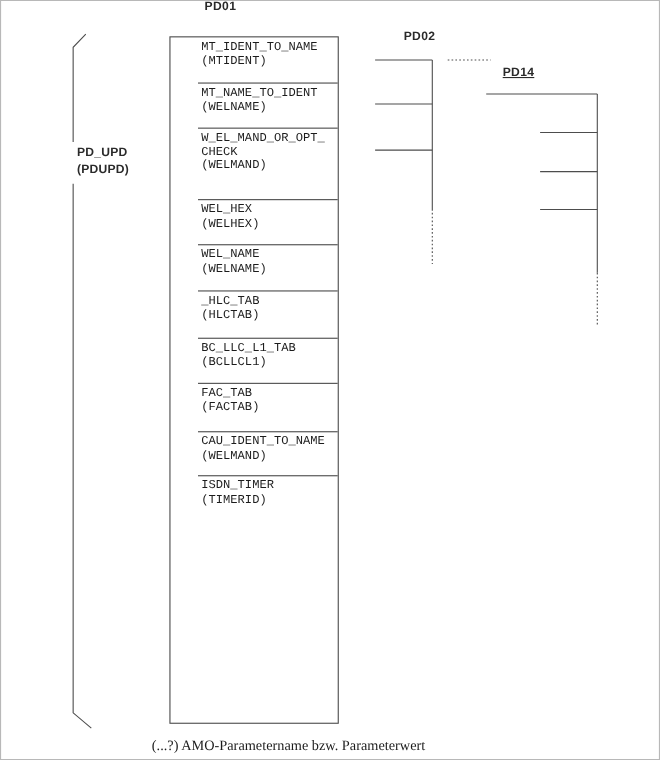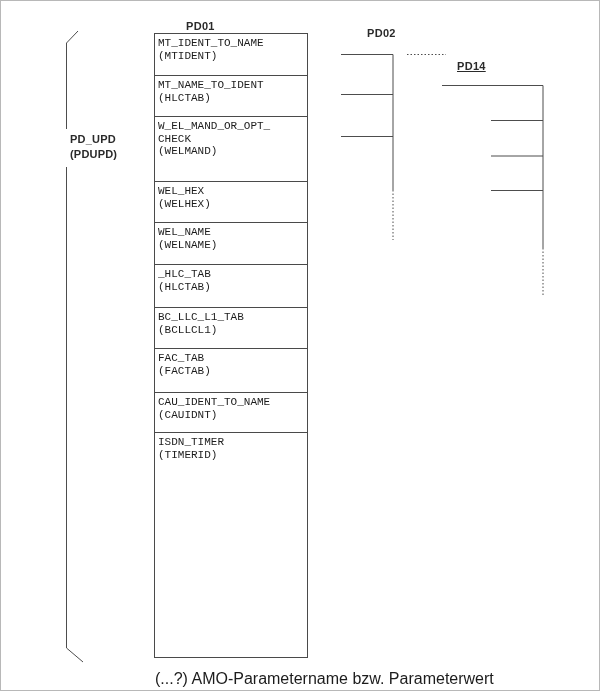--- a/index.html
+++ b/index.html
@@ -12,35 +12,35 @@
   .col-label{
     font-family:"Liberation Sans",sans-serif;font-weight:700;
     font-size:11px;color:#2a2a2a;letter-spacing:.3px;white-space:nowrap;
   }
   .root-label{
     font-family:"Liberation Sans",sans-serif;font-weight:700;
     font-size:11px;line-height:15px;color:#2a2a2a;letter-spacing:.2px;white-space:pre;margin-left:48px;
   }
   #pd01-column{
     left:154px;top:33px;width:154px;height:625px;
-    border:1px solid #4a4a4a;box-sizing:border-box;background:#ffffff;
+    border:1px solid #4a4a4a;box-sizing:border-box;background:#ffffff;padding-left:25px;
   }
   .pbox{
     border-bottom:1px solid #4a4a4a;box-sizing:border-box;overflow:hidden;
   }
   .pbox:last-child{border-bottom:none;}
   .ptext{
     margin:0;padding:3px 0 0 3px;
     font-family:"Liberation Mono","DejaVu Sans Mono",monospace;
     font-size:11px;line-height:12.5px;color:#1c1c1c;white-space:pre;
   }
   #caption{
-    left:155px;top:670px;
-    font-family:Liberation Sans, sans-serif;
-    font-size:16px;color:#1c1c1c;white-space:pre;
+    left:138px;top:670px;
+    font-family:Liberation Serif, serif;
+    font-size:13px;color:#1c1c1c;white-space:pre;
   }
   svg{position:absolute;left:0;top:0;}
   .ln{stroke:#4d4d4d;stroke-width:1;fill:none;}
   .ln-dot{stroke:#4d4d4d;stroke-width:1;fill:none;stroke-dasharray:1.5 2;}
 </style>
 </head>
 <body>
 
 <svg width="600" height="691" viewBox="0 0 600 691">
 
@@ -62,37 +62,37 @@
   <g>
     <path class="ln" d="M442,85.5 H543"></path>
     <path class="ln" d="M543,85.5 V248"></path>
     <path class="ln-dot" d="M543,248 V295"></path>
     <path class="ln" d="M491,120.5 H543"></path>
     <path class="ln" d="M491,156 H543"></path>
     <path class="ln" d="M491,190.5 H543"></path>
   </g>
 </svg>
 
-<div class="abs col-label" style="left:186px;top:20px;">PD01</div>
+<div class="abs col-label" style="left:186px;top:0;">PD01</div>
 <div class="abs col-label" style="left:339px;top:27px;padding-left:28px;">PD02</div>
 <div class="abs col-label" style="left:457px;top:60px;text-decoration:underline;">PD14</div>
 
 <div class="abs" style="left:22px;top:132px;">
   <div class="root-label">PD_UPD</div>
   <div class="root-label">(PDUPD)</div>
 </div>
 
 <div class="abs" id="pd01-column">
   <div class="pbox" style="height:42px">
     <div class="ptext">MT_IDENT_TO_NAME
 (MTIDENT)</div>
   </div>
   <div class="pbox" style="height:41px">
     <div class="ptext">MT_NAME_TO_IDENT
-(HLCTAB)</div>
+(WELNAME)</div>
   </div>
   <div class="pbox" style="height:65px">
     <div class="ptext">W_EL_MAND_OR_OPT_
 CHECK
 (WELMAND)</div>
   </div>
   <div class="pbox" style="height:41px">
     <div class="ptext">WEL_HEX
 (WELHEX)</div>
   </div>
@@ -107,21 +107,21 @@
   <div class="pbox" style="height:41px">
     <div class="ptext">BC_LLC_L1_TAB
 (BCLLCL1)</div>
   </div>
   <div class="pbox" style="height:44px">
     <div class="ptext">FAC_TAB
 (FACTAB)</div>
   </div>
   <div class="pbox" style="height:40px">
     <div class="ptext">CAU_IDENT_TO_NAME
-(CAUIDNT)</div>
+(WELMAND)</div>
   </div>
   <div class="pbox" style="height:40px">
     <div class="ptext">ISDN_TIMER
 (TIMERID)</div>
   </div>
 </div>
 
 <div class="abs" id="caption">(...?) AMO-Parametername bzw. Parameterwert</div>
 
 </body></html>

